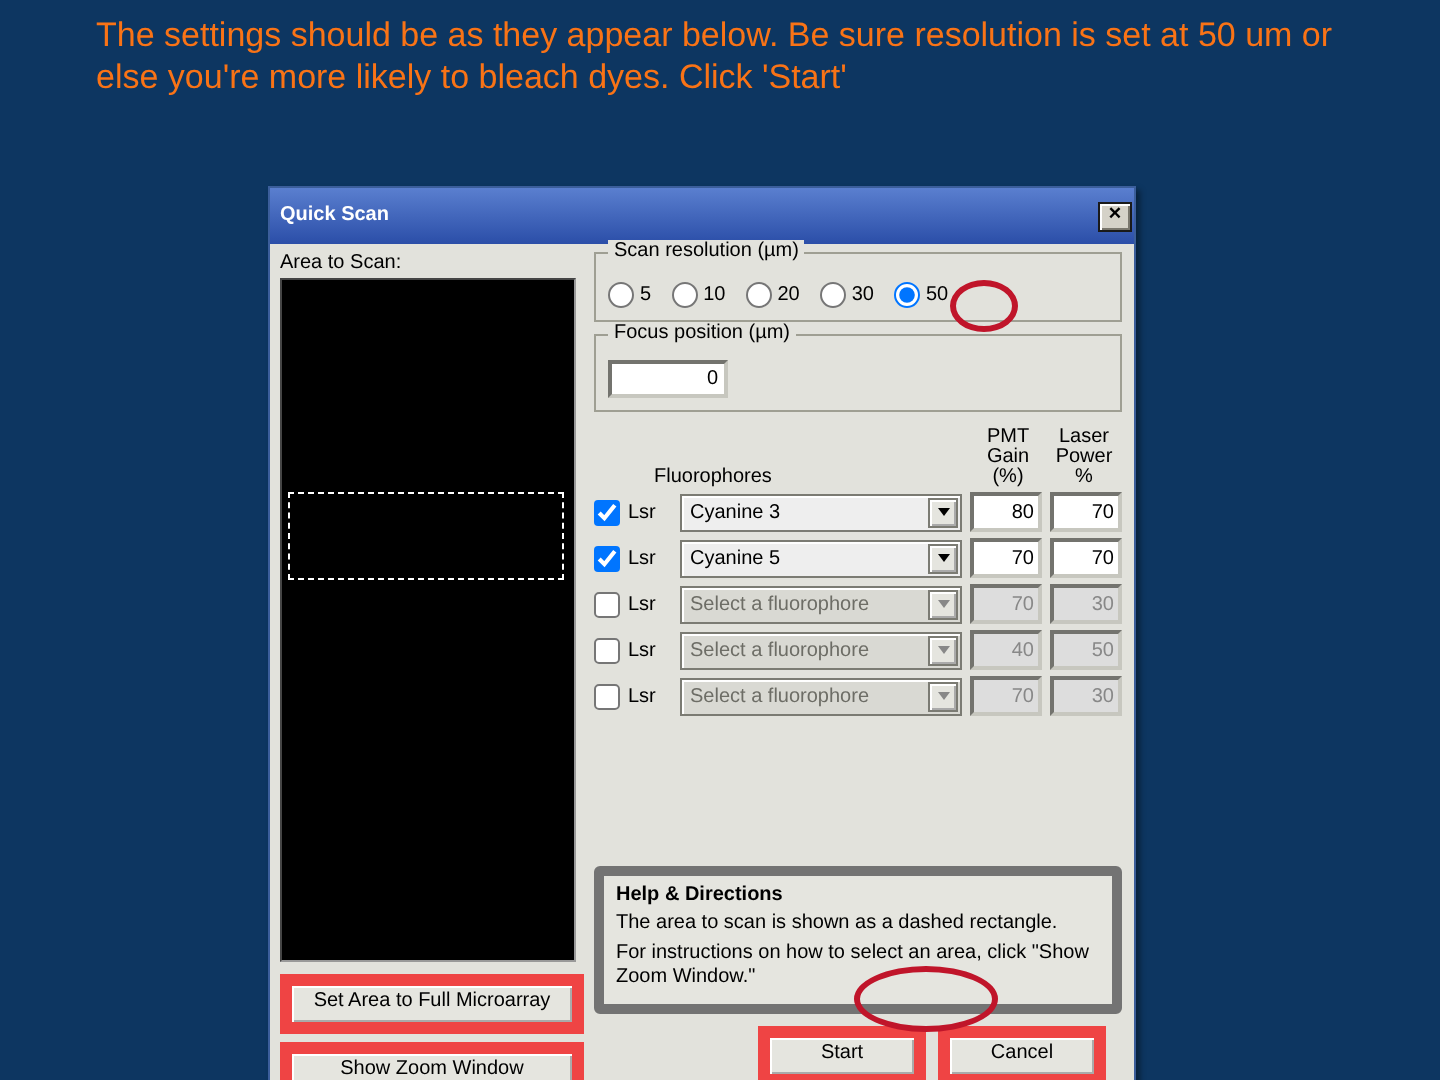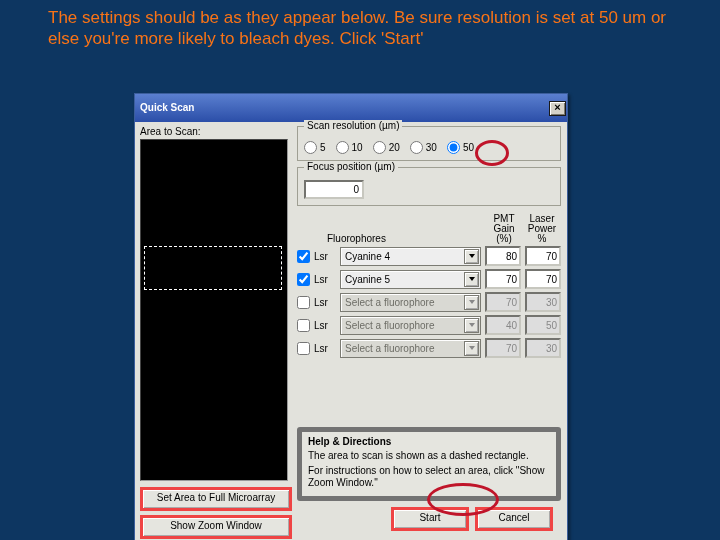--- a/index.html
+++ b/index.html
@@ -64,21 +64,21 @@
     position:absolute;
     left:3px; top:106px;
     width:136px;height:42px;
     border:1px dashed #fff;
   }
   .leftbtns{margin-top:6px;display:flex;flex-direction:column;gap:4px;}
   .btn{
     height:18px;
     font-size:10px;
     background:#e5e5df;
-    border:3px solid #ef4444;
+    border:6px solid #ef4444;
     box-shadow:inset 1px 1px 0 #fff, inset -1px -1px 0 #aaa;
     cursor:pointer;
     padding:0 4px;
     line-height:16px;
     text-align:center;
     white-space:nowrap;
   }
   
   .rightcol{
     flex:1;
@@ -250,21 +250,21 @@
             <div>Laser</div>
             <div>Power %</div>
           </span>
       </div>
 
       <div class="fluorows">
         <div class="frow">
           <input type="checkbox" checked="" style="">
           <span class="lsr">Lsr</span>
           <div class="combo">
-              <span>Cyanine 4</span>
+              <span>Cyanine 3</span>
               <span class="arrow"></span>
             </div>
           <input class="smallnum" value="80" style="">
           <input class="smallnum" value="70" style="">
         </div>
         <div class="frow">
           <input type="checkbox" checked="" style="">
           <span class="lsr">Lsr</span>
           <div class="combo">
               <span>Cyanine 5</span>

